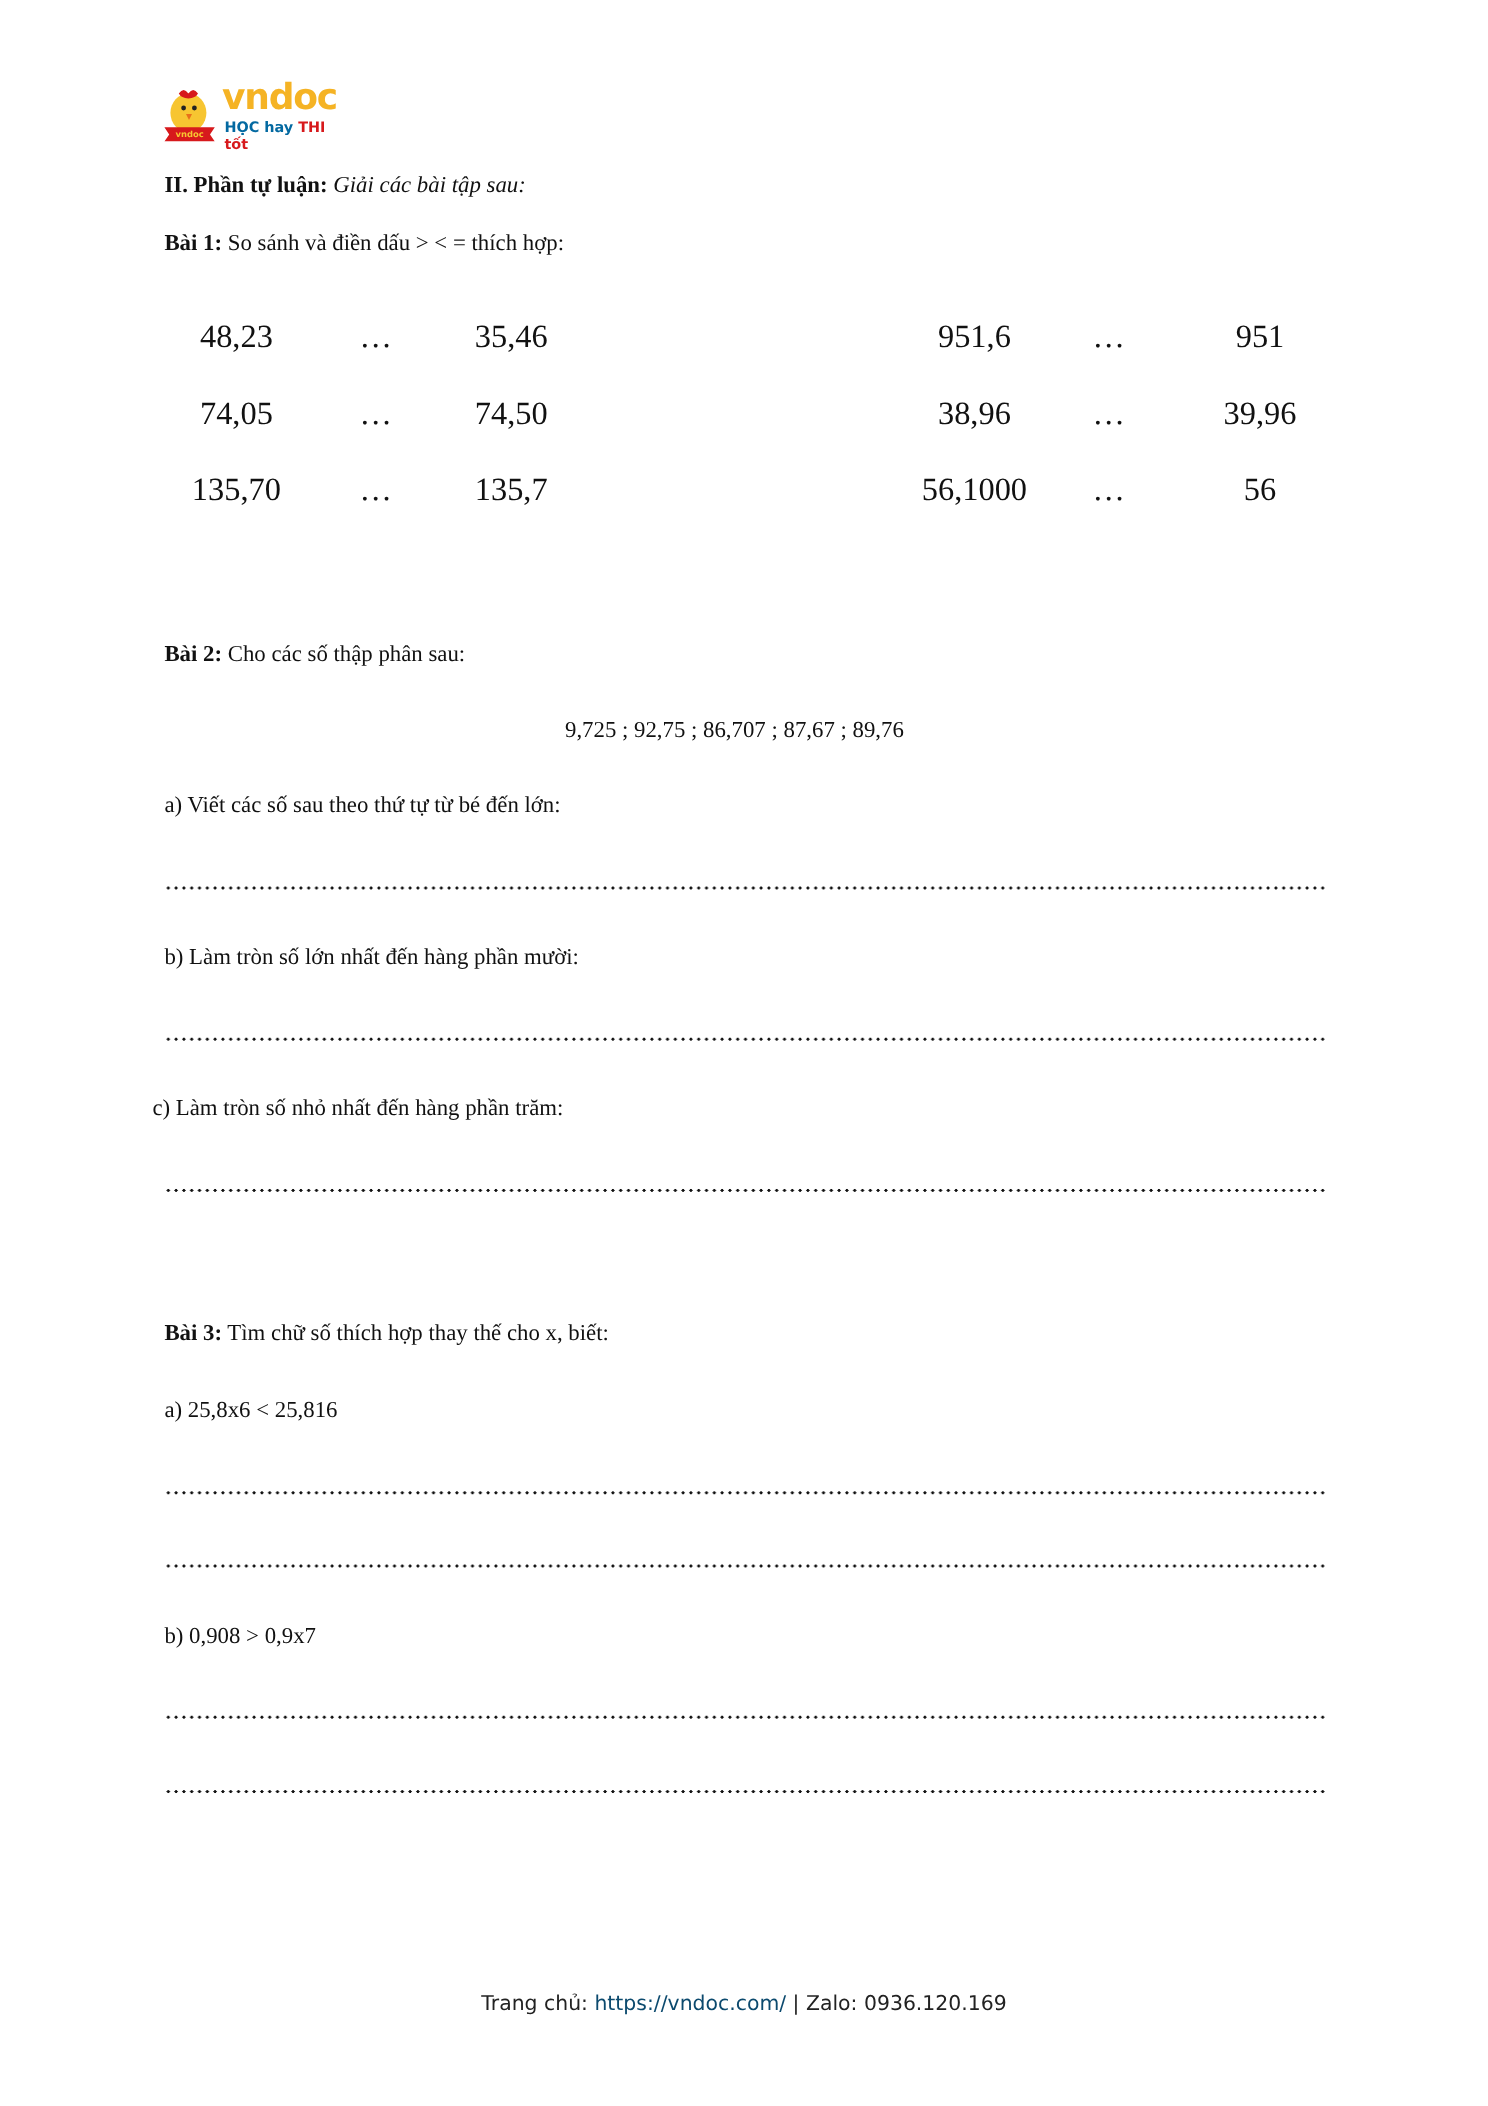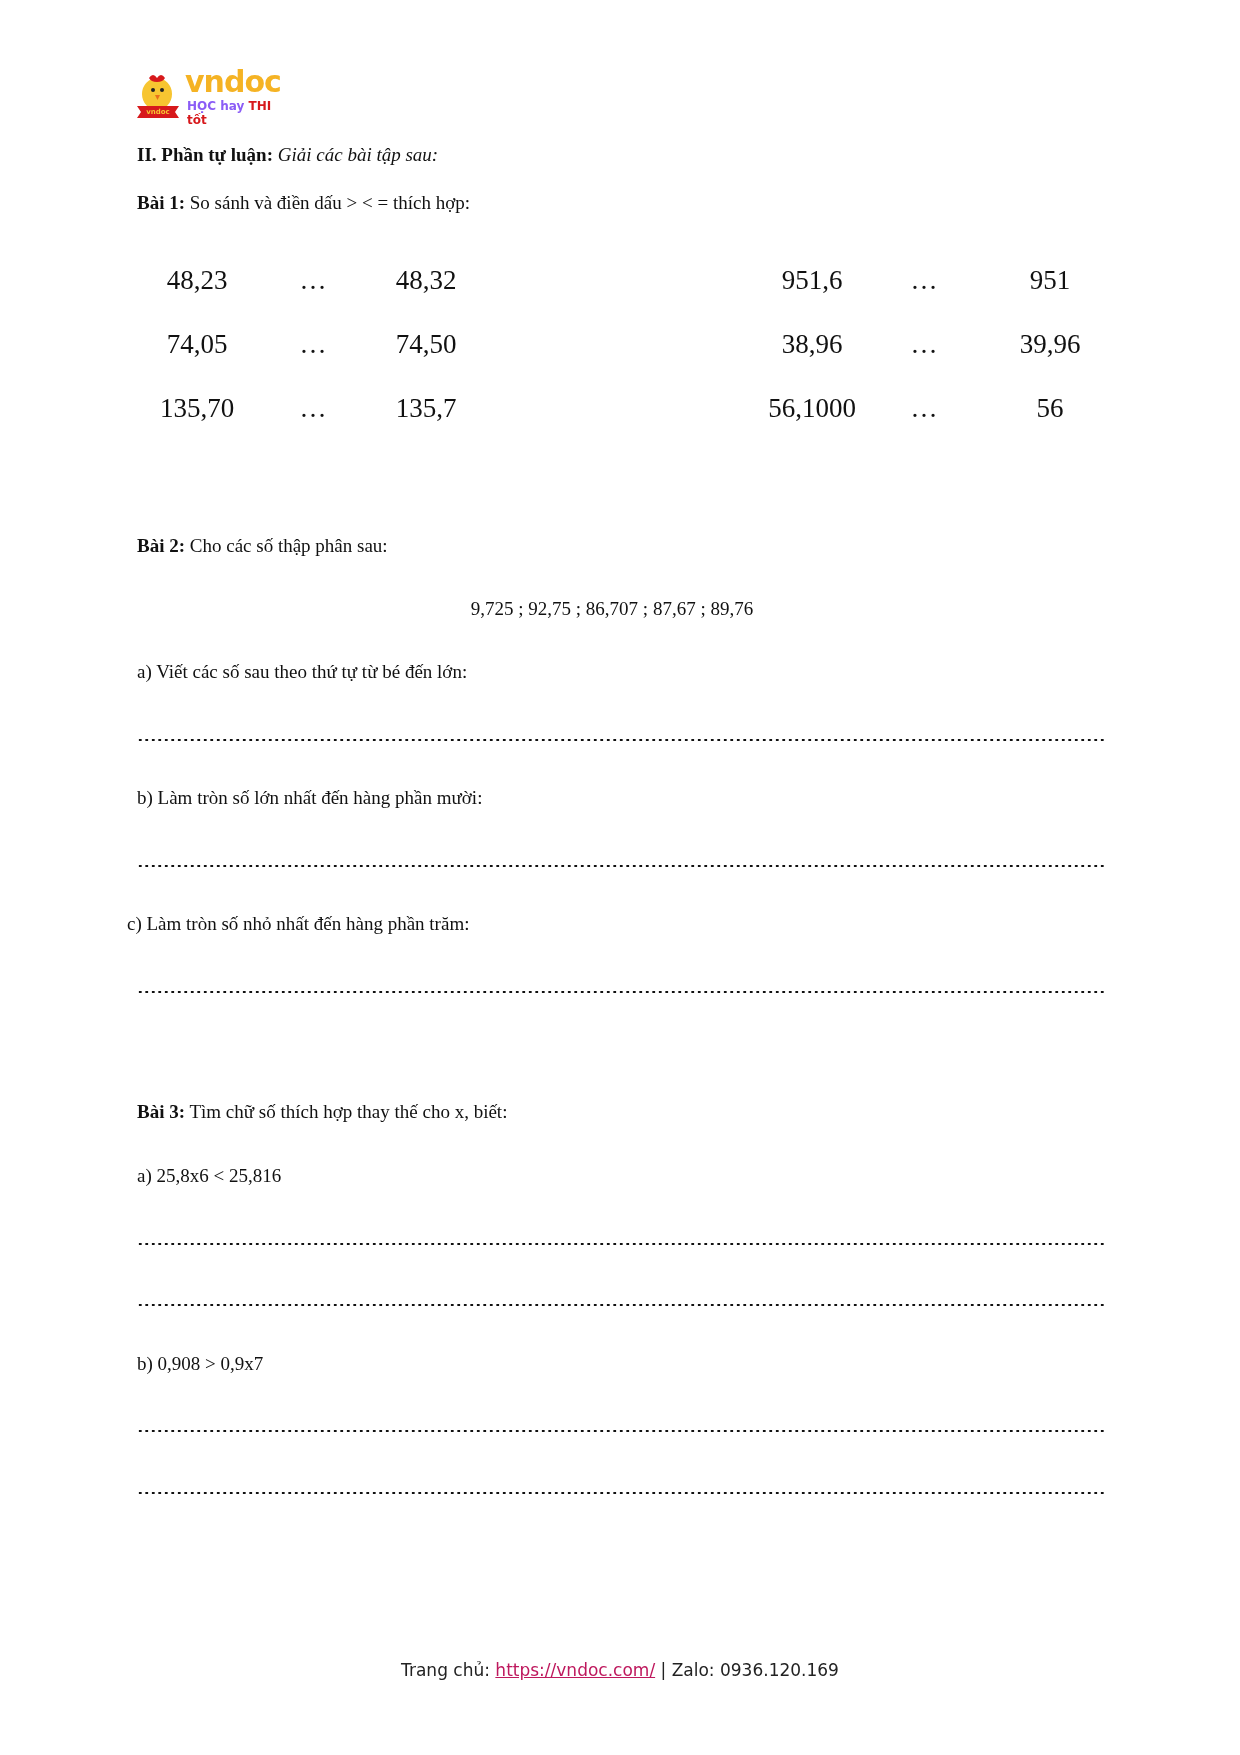--- a/index.html
+++ b/index.html
@@ -10,31 +10,31 @@
   b { font-weight: bold; }
   i { font-style: italic; }
 
   
   .logo { position: absolute; left: 135px; top: 68px; width: 160px; height: 54px; }
   .logo .mascot { position: absolute; left: 0; top: 4px; width: 46px; height: 46px; }
   .logo .brand { position: absolute; left: 50px; top: -4px; font-family: "DejaVu Sans", sans-serif;
                  font-weight: bold; font-size: 30px; color: #f5b324; letter-spacing: -1px; }
   .logo .slogan { position: absolute; left: 52px; top: 31px; font-family: "DejaVu Sans", sans-serif;
                   font-weight: bold; font-size: 12px; }
-  .logo .slogan .g { color: #8b5cf6; }
+  .logo .slogan .g { color: #0369a1; }
   .logo .slogan .r { color: #d7191c; }
 
   .cell { position: absolute; font-size: 27px; line-height: 32px; text-align: center; width: 120px; }
   .dots { position: absolute; left: 137px; width: 968px; height: 4px;
           background-image: radial-gradient(circle, #111 1.2px, transparent 1.4px);
           background-size: 6.5px 4px; background-repeat: repeat-x; }
 
   .footer { position: absolute; left: 0; width: 1240px; top: 1660px; text-align: center;
             font-family: "DejaVu Sans", "Liberation Sans", sans-serif; font-size: 17px; color: #222; }
-  .footer a { color: #be185d; text-decoration: underline; }
+  .footer a { color: #0c4a6e; }
 </style>
 </head>
 <body>
 
 <div class="logo">
   <svg class="mascot" viewBox="0 0 46 46">
     <ellipse cx="22" cy="22" rx="15" ry="16" fill="#f7c531"></ellipse>
     <path d="M14 6 q4 -6 8 0 q4 -6 8 0 q-2 4 -8 4 q-6 0 -8 -4z" fill="#d7191c"></path>
     <circle cx="18" cy="18" r="2" fill="#222"></circle>
     <circle cx="27" cy="18" r="2" fill="#222"></circle>
@@ -57,21 +57,21 @@
 <div class="abs txt" style="left:137px; top:187px;">
   <b>Bài 1:</b>
   <span>So sánh và điền dấu &gt; &lt; = thích hợp:</span>
 </div>
 
 <div>
 
   <div>
     <span class="cell" style="left:137px; top:264px;">48,23</span>
     <span class="cell" style="left:253px; top:264px;">…</span>
-    <span class="cell" style="left:366px; top:264px;">48,32</span>
+    <span class="cell" style="left:366px; top:264px;">35,46</span>
   </div>
   <div>
     <span class="cell" style="left:137px; top:328px;">74,05</span>
     <span class="cell" style="left:253px; top:328px;">…</span>
     <span class="cell" style="left:366px; top:328px;">74,50</span>
   </div>
   <div>
     <span class="cell" style="left:137px; top:392px;">135,70</span>
     <span class="cell" style="left:253px; top:392px;">…</span>
     <span class="cell" style="left:366px; top:392px;">135,7</span>

